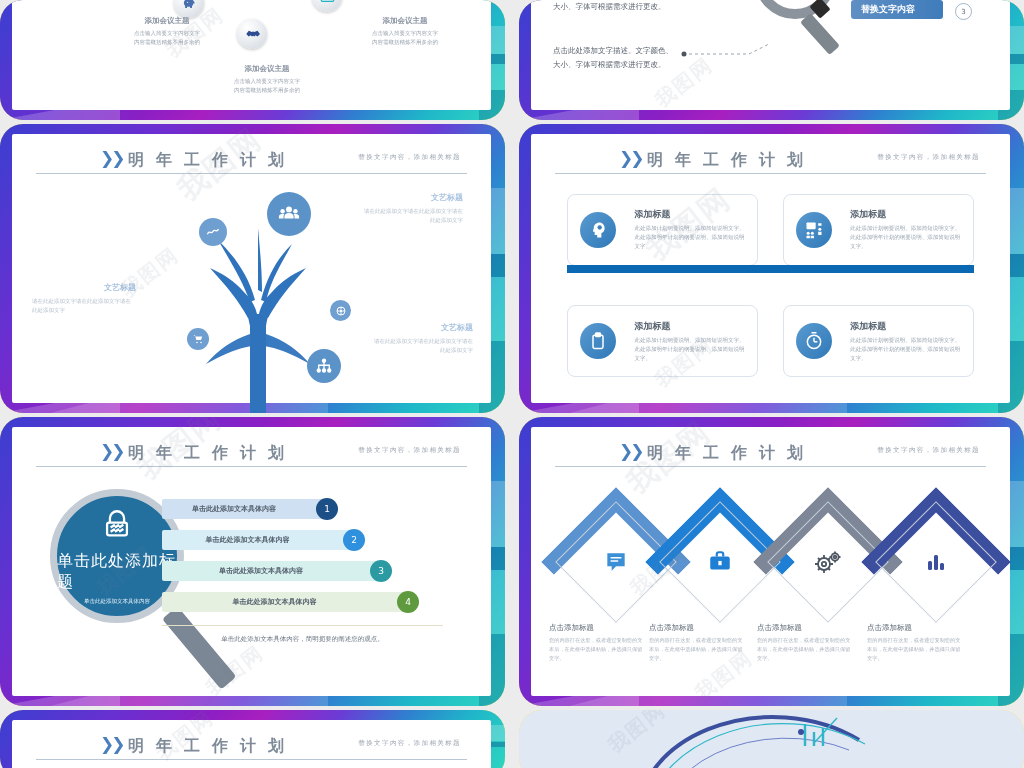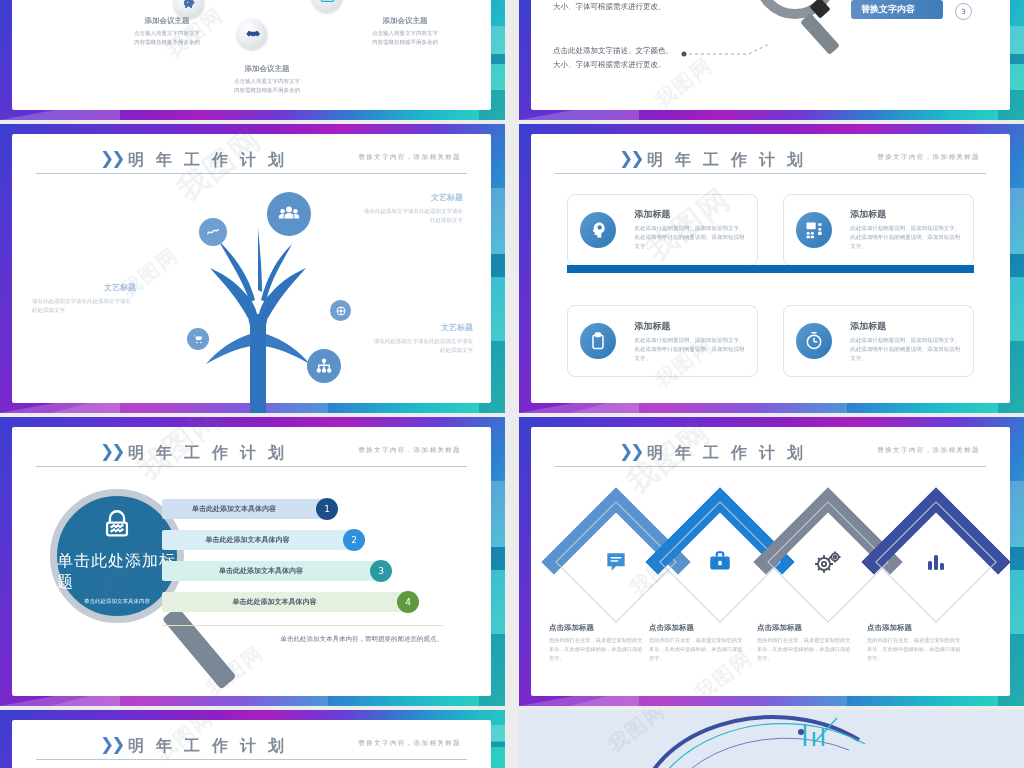--- a/index.html
+++ b/index.html
@@ -10,21 +10,21 @@
   }
   .board{
     position:relative;width:1024px;height:768px;
     display:grid;
     grid-template-columns:505px 505px;
     grid-template-rows:120px 289px 289px 70px;
     column-gap:14px;row-gap:4px;
     padding-left:0;
   }
   
-  .slide{position:relative;overflow:hidden;background:#22c55e;}
+  .slide{position:relative;overflow:hidden;background:#fde047;border-radius:23px;}
   .frame{
     position:absolute;inset:0;
     background:
       linear-gradient(125deg,#3b3fd0 0%,#6a2fd0 22%,#8b1fc4 38%,#a81fbf 48%,
                       #6b3bd6 62%,#2f7fd0 74%,#1fb7c9 86%,#2fd8c0 100%);
   }
   
   .facet{position:absolute;pointer-events:none;}
   .f-r1{right:0;top:22%;width:26px;height:23%;background:rgba(255,255,255,.22);}
   .f-r2{right:0;top:45%;width:26px;height:8%;background:rgba(0,40,120,.30);}
@@ -82,30 +82,30 @@
   .mag-t{font-size:16px;font-weight:normal;letter-spacing:1px;margin-top:6px;}
   .mag-d{font-size:5.5px;opacity:.9;margin-top:5px;}
   .barrow{position:absolute;height:20px;display:flex;align-items:center;}
   .barrow .fill{position:absolute;left:0;top:0;bottom:0;border-radius:2px;}
   .barrow .lbl{position:relative;font-size:7px;color:#54606d;font-weight:bold;
         width:100%;text-align:center;padding-right:26px;box-sizing:border-box;}
   .barrow .num{position:absolute;right:-6px;top:50%;transform:translateY(-50%);
         width:22px;height:22px;border-radius:50%;color:#fff;font-size:9px;
         display:flex;align-items:center;justify-content:center;}
   .foot-line{position:absolute;height:1px;background:#e4dfc8;}
-  .foot-txt{position:absolute;font-size:6.5px;color:#6b7682;text-align:right;}
+  .foot-txt{position:absolute;font-size:6.5px;color:#6b7682;text-align:center;}
   
   .dia{position:absolute;width:86px;height:86px;}
   .dia .outline{position:absolute;inset:0;transform:rotate(45deg);
         border:1px solid #c5cfdb;box-sizing:border-box;}
   .dia .cap{position:absolute;left:-10px;top:-10px;width:106px;height:106px;
         transform:rotate(45deg);}
   .dia .ic{position:absolute;inset:0;display:flex;align-items:center;justify-content:center;}
   .dia-txt{position:absolute;width:96px;}
-  .dia-txt .h{font-size:7.5px;font-weight:bold;color:#5b6774;margin-bottom:3px;}
+  .dia-txt .h{font-size:7.5px;font-weight:normal;color:#5b6774;margin-bottom:3px;}
   .dia-txt .p{font-size:5.2px;color:#a8b2bd;line-height:1.7;}
   
   .mind-lbl{position:absolute;text-align:center;}
   .mind-lbl .t{font-size:7.5px;font-weight:bold;color:#8b95a3;margin-bottom:3px;}
   .mind-lbl .d{font-size:5.5px;color:#9aa4b0;line-height:1.7;}
   .node{position:absolute;width:30px;height:30px;border-radius:50%;
         background:radial-gradient(circle at 34% 28%,#ffffff,#e3e7ec 62%,#cfd5dc);
         box-shadow:0 1px 3px rgba(0,0,0,.22);
         display:flex;align-items:center;justify-content:center;}
   .desc-l{position:absolute;font-size:7.5px;color:#555f6b;line-height:1.9;}

